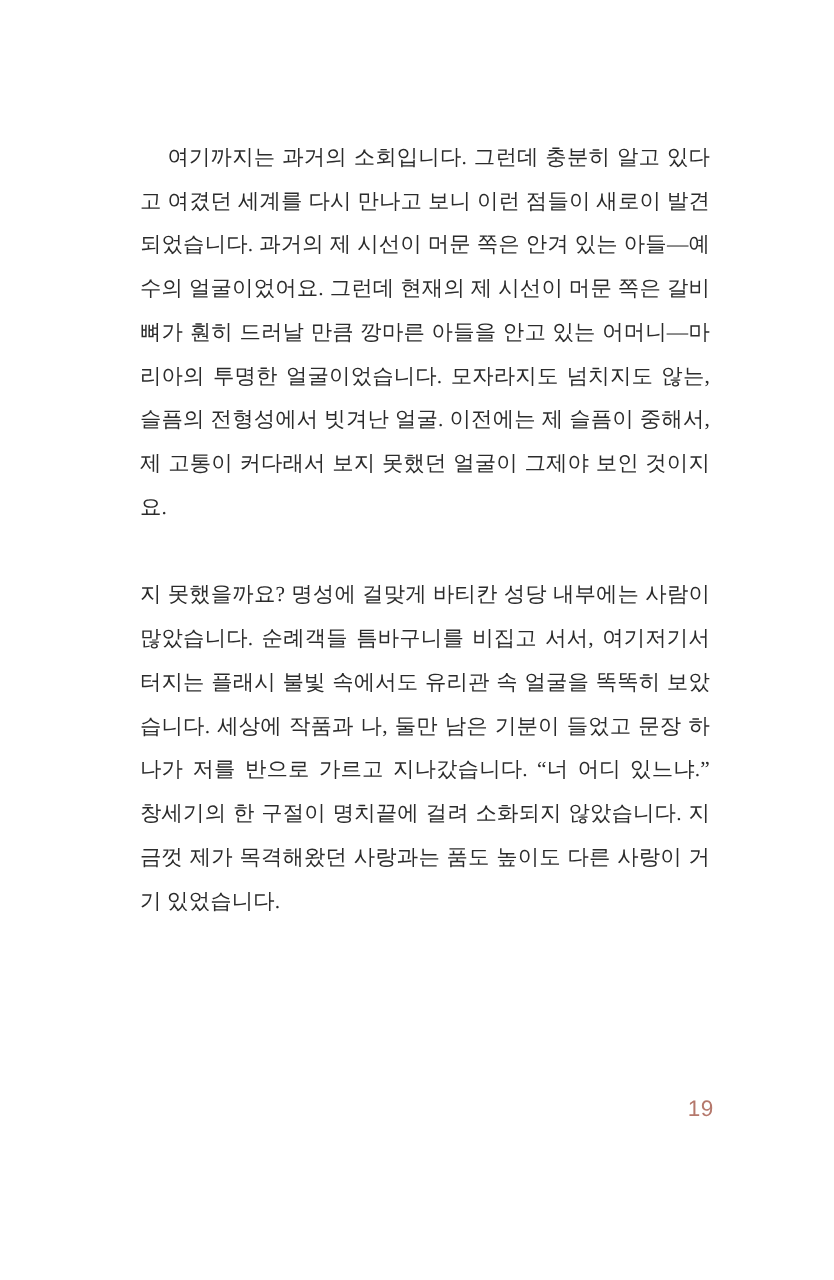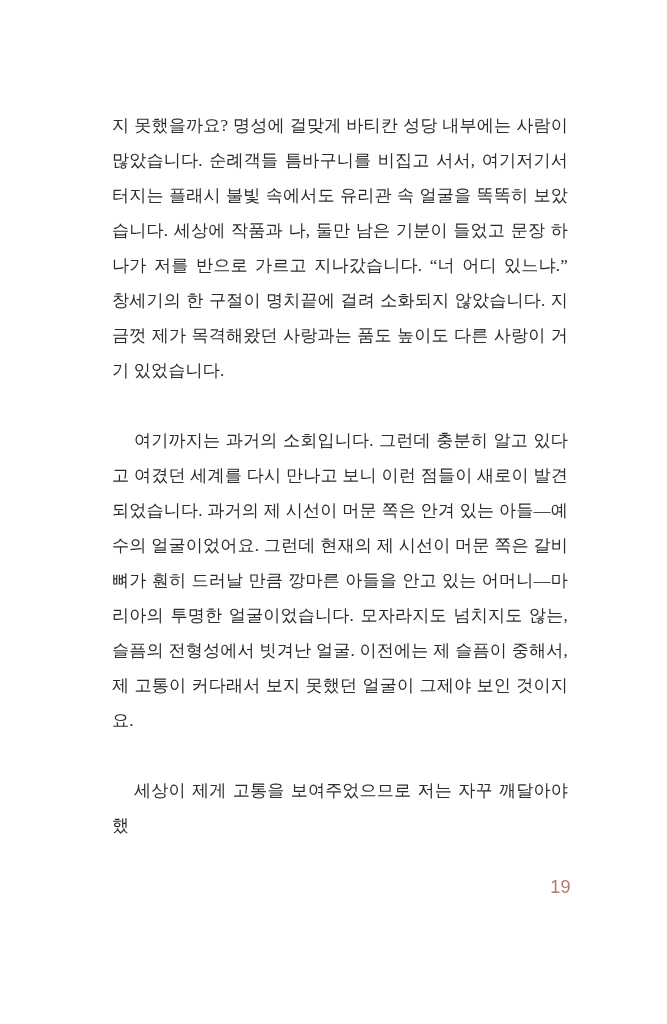--- a/index.html
+++ b/index.html
@@ -73,23 +73,22 @@
     user-select: none;
   }
 </style>
 </head>
 <body>
 
 <div class="page">
 
   <div class="text-column">
 
+    <p class="para para--indented">여기까지는 과거의 소회입니다. 그런데 충분히 알고 있다고 여겼던 세계를 다시 만나고 보니 이런 점들이 새로이 발견되었습니다. 과거의 제 시선이 머문 쪽은 안겨 있는 아들—예수의 얼굴이었어요. 그런데 현재의 제 시선이 머문 쪽은 갈비뼈가 훤히 드러날 만큼 깡마른 아들을 안고 있는 어머니—마리아의 투명한 얼굴이었습니다. 모자라지도 넘치지도 않는, 슬픔의 전형성에서 빗겨난 얼굴. 이전에는 제 슬픔이 중해서, 제 고통이 커다래서 보지 못했던 얼굴이 그제야 보인 것이지요.</p>
+
     <p class="para para--continued">지 못했을까요? 명성에 걸맞게 바티칸 성당 내부에는 사람이 많았습니다. 순례객들 틈바구니를 비집고 서서, 여기저기서 터지는 플래시 불빛 속에서도 유리관 속 얼굴을 똑똑히 보았습니다. 세상에 작품과 나, 둘만 남은 기분이 들었고 문장 하나가 저를 반으로 가르고 지나갔습니다. “너 어디 있느냐.” 창세기의 한 구절이 명치끝에 걸려 소화되지 않았습니다. 지금껏 제가 목격해왔던 사랑과는 품도 높이도 다른 사랑이 거기 있었습니다.</p>
 
-    <p class="para para--indented">여기까지는 과거의 소회입니다. 그런데 충분히 알고 있다고 여겼던 세계를 다시 만나고 보니 이런 점들이 새로이 발견되었습니다. 과거의 제 시선이 머문 쪽은 안겨 있는 아들—예수의 얼굴이었어요. 그런데 현재의 제 시선이 머문 쪽은 갈비뼈가 훤히 드러날 만큼 깡마른 아들을 안고 있는 어머니—마리아의 투명한 얼굴이었습니다. 모자라지도 넘치지도 않는, 슬픔의 전형성에서 빗겨난 얼굴. 이전에는 제 슬픔이 중해서, 제 고통이 커다래서 보지 못했던 얼굴이 그제야 보인 것이지요.</p>
-
-    <p class="para para--indented para--truncated">세상이 제게 고통을 보여주었으므로 저는 자꾸 깨달아야 했</p>
 
   </div>
 
   <div class="folio">19</div>
 
 </div>
 
 </body></html>

